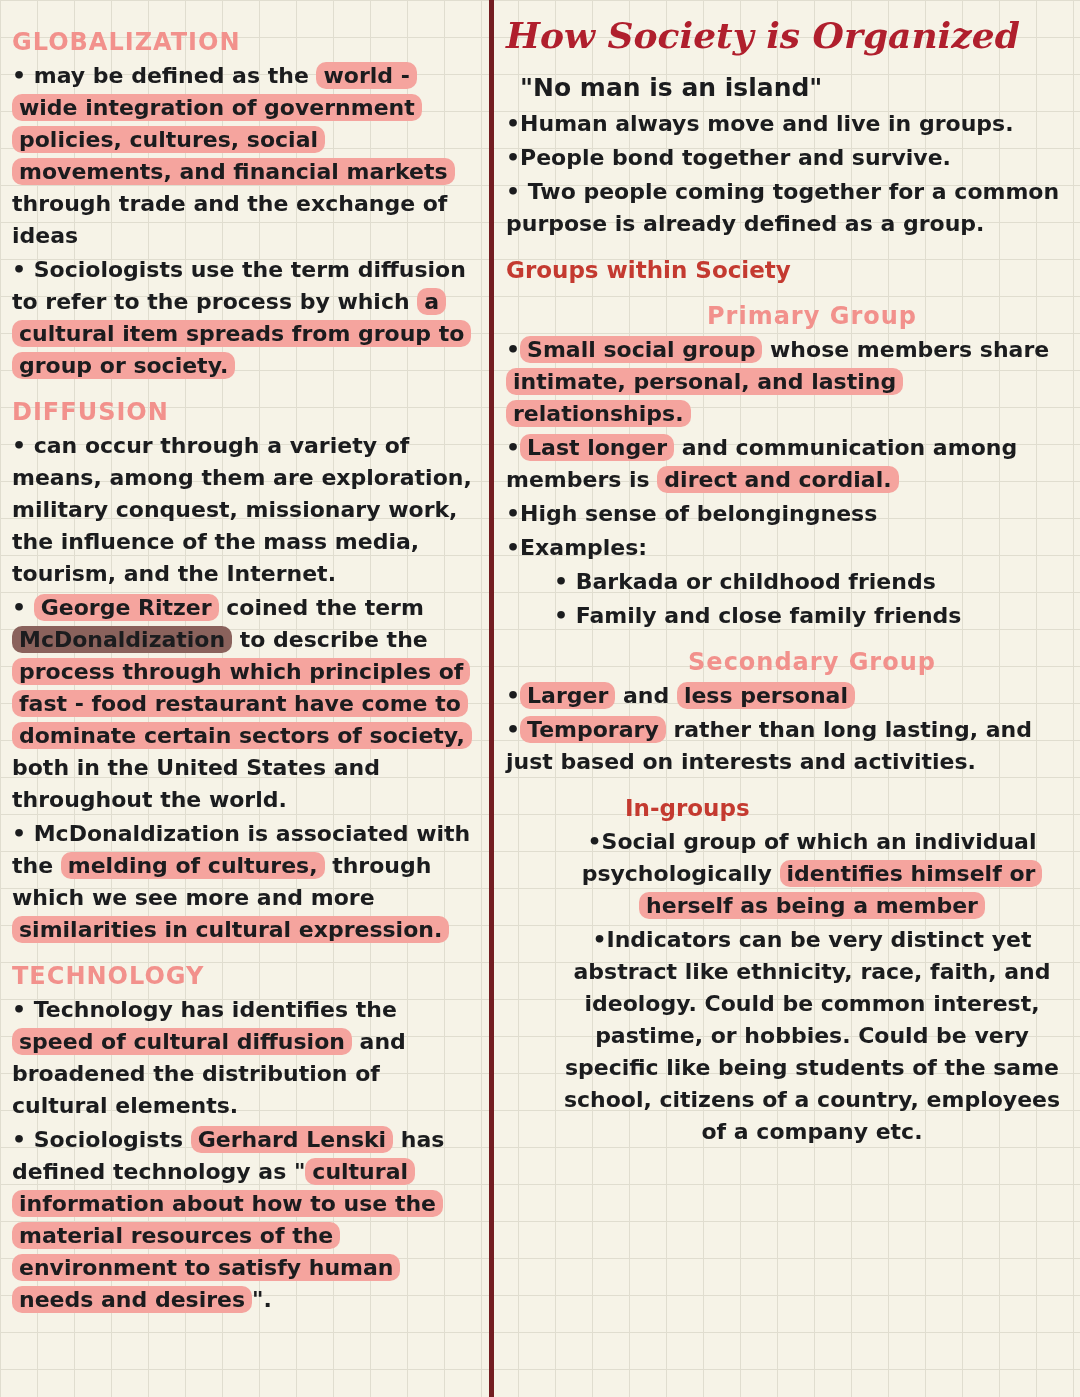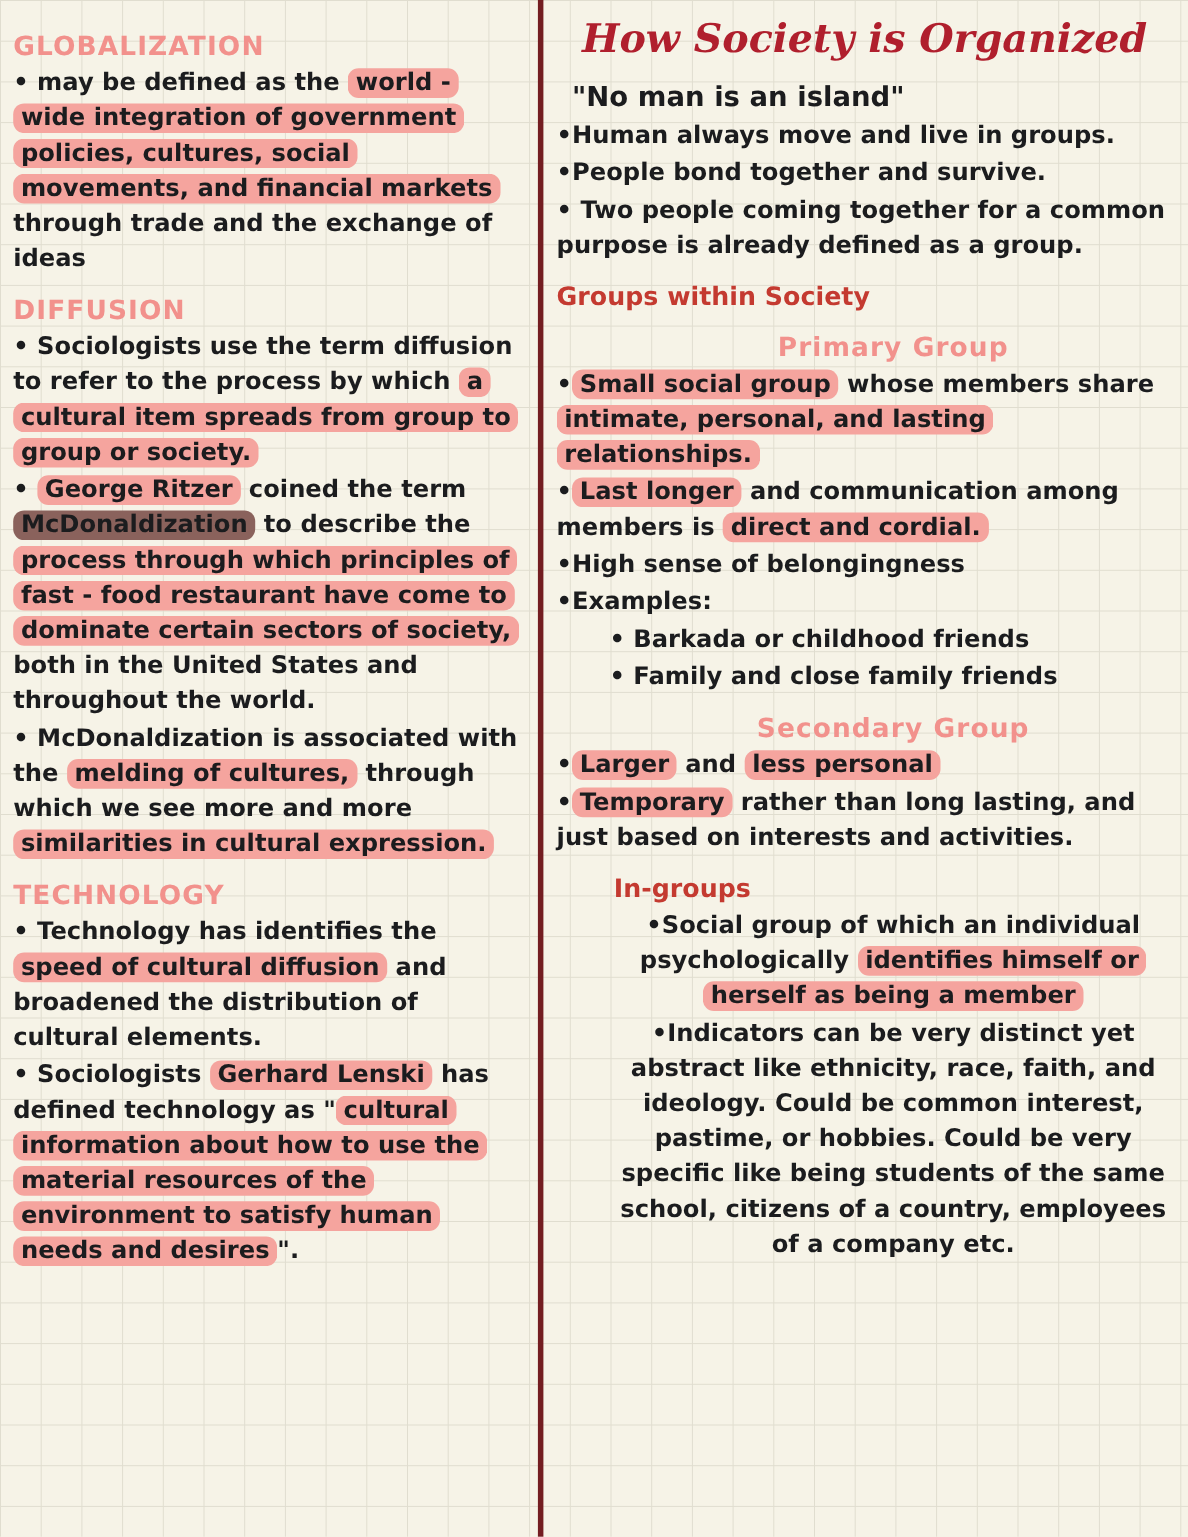--- a/index.html
+++ b/index.html
@@ -27,44 +27,45 @@
   .divider{position:absolute;left:489px;top:0;height:100%;width:5px;background:var(--divider);}
   .left-col{position:absolute;left:12px;top:10px;width:462px;}
   .right-col{position:absolute;left:506px;top:12px;width:560px;}
   .block{font-size:22px;line-height:32px;font-weight:700;margin:2px 0;}
   .pink-heading{color:var(--heading-pink);font-size:24px;letter-spacing:1px;margin-top:14px;}
   .red-heading{color:var(--heading-red);font-size:23px;margin-top:14px;}
   .quote{font-size:25px;margin:8px 0 4px 14px;}
   .title{
     font-family:"DejaVu Serif","Liberation Serif",serif;
     font-style:italic;font-weight:700;font-size:36px;
-    color:var(--title-red);text-align:center;margin:2px 0 6px 0;
+    color:var(--title-red);text-align:left;margin:2px 0 6px 0;
   }
   .block:first-child{margin-top:16px;}
   .hl{
     background:var(--hl-pink);
     border-radius:10px;padding:1px 7px;
     box-decoration-break:clone;-webkit-box-decoration-break:clone;
   }
   .hl-dark{background:var(--hl-dark);}
   .indent-1{margin-left:52px;text-align:center;}
   .indent-2{margin-left:48px;}
-  .indent-3{margin-left:52px;}
+  .indent-3{margin-left:119px;}
 </style>
 </head>
 <body>
 
 <div class="divider"></div>
 
 <div class="left-col">
   <div id="left-blocks">
       <div class="block pink-heading"><span>GLOBALIZATION</span></div>
       <div class="block para"><span>• may be defined as the </span><span class="hl">world - wide integration of government policies, cultures, social movements, and financial markets</span><span> through trade and the exchange of ideas</span></div>
+      <div class="block para"><span>• Sociologists use the term diffusion to refer to the process by which </span><span class="hl">a cultural item spreads from group to group or society.</span></div>
       <div class="block pink-heading"><span>DIFFUSION</span></div>
-      <div class="block para"><span>• Sociologists use the term diffusion to refer to the process by which </span><span class="hl">a cultural item spreads from group to group or society.</span></div>
+      <div class="block para"><span>• can occur through a variety of means, among them are exploration, military conquest, missionary work, the influence of the mass media, tourism, and the Internet.</span></div>
       <div class="block para"><span>• </span><span class="hl">George Ritzer</span><span> coined the term </span><span class="hl hl-dark">McDonaldization</span><span> to describe the </span><span class="hl">process through which principles of fast - food restaurant have come to dominate certain sectors of society,</span><span> both in the United States and throughout the world.</span></div>
       <div class="block para"><span>• McDonaldization is associated with the </span><span class="hl">melding of cultures,</span><span> through which we see more and more </span><span class="hl">similarities in cultural expression.</span></div>
       <div class="block pink-heading"><span>TECHNOLOGY</span></div>
       <div class="block para"><span>• Technology has identifies the </span><span class="hl">speed of cultural diffusion</span><span> and broadened the distribution of cultural elements.</span></div>
       <div class="block para"><span>• Sociologists </span><span class="hl">Gerhard Lenski</span><span> has defined technology as "</span><span class="hl">cultural information about how to use the material resources of the environment to satisfy human needs and desires</span><span>".</span></div>
     </div>
 </div>
 
 <div class="right-col">
   <div class="title">How Society is Organized</div>

